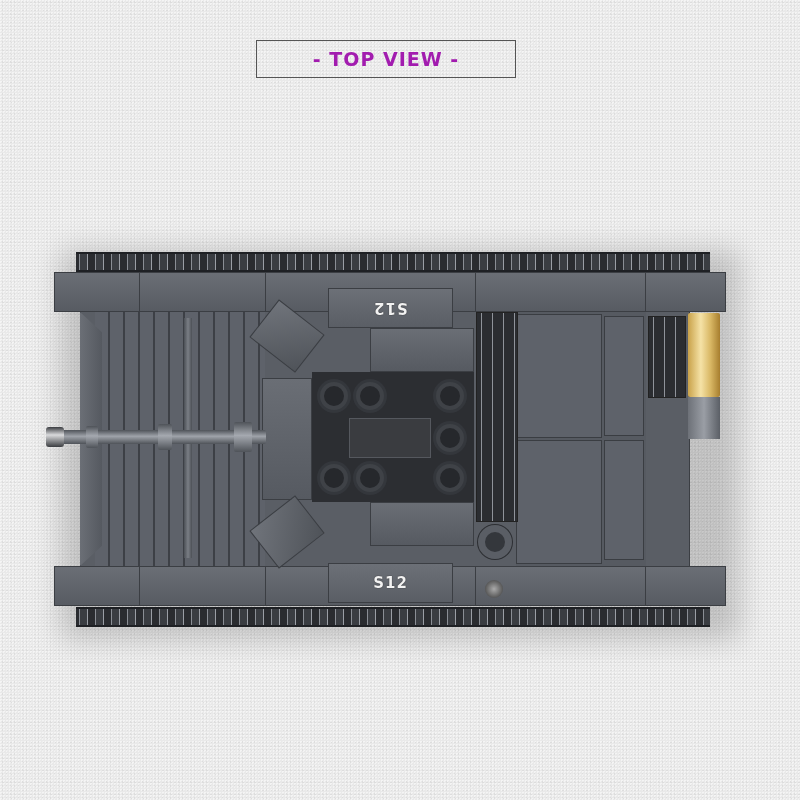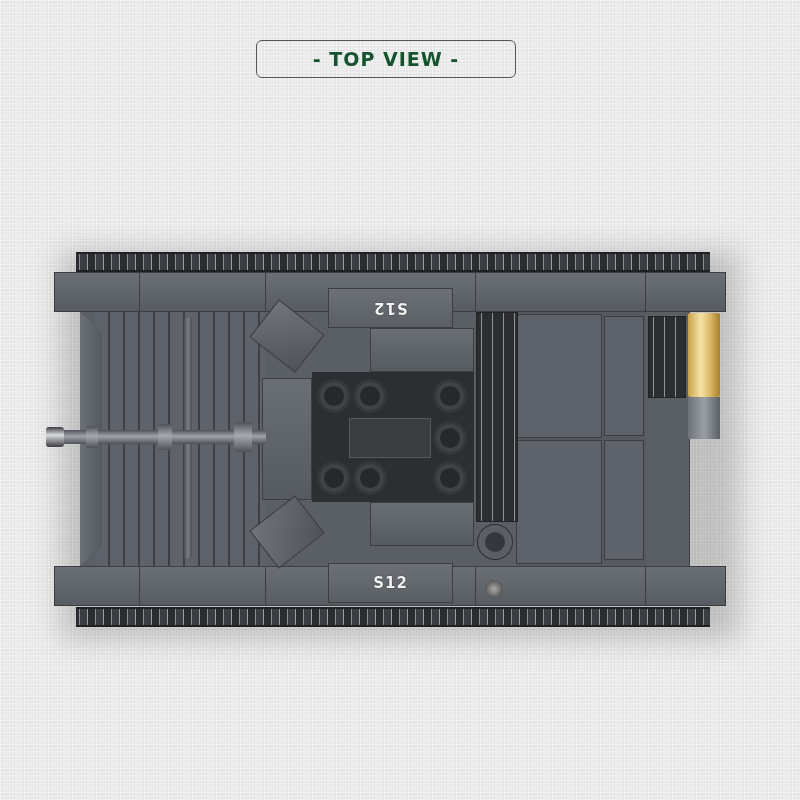--- a/index.html
+++ b/index.html
@@ -8,24 +8,24 @@
     background: #e9e9e9;
     background-image:
       radial-gradient(circle at 20% 30%, rgba(255,255,255,0.5) 0 1px, transparent 1px),
       radial-gradient(circle at 70% 60%, rgba(0,0,0,0.05) 0 1px, transparent 1px);
     background-size: 3px 3px, 4px 4px;
     position: relative;
     font-family: "DejaVu Sans", sans-serif;
   }
   .label-box {
     position: absolute; left: 256px; top: 40px; width: 260px; height: 38px;
-    border: 1.5px solid #555; border-radius: 6px;
+    border: 1.5px solid #555; border-radius: 0;
     display: flex; align-items: center; justify-content: center;
     font-family: "DejaVu Sans", sans-serif; font-weight: bold;
-    font-size: 19px; letter-spacing: 1px; color: #14532d;
+    font-size: 19px; letter-spacing: 1px; color: #a21caf;
   }
   .shadow {
     position: absolute; left: 60px; top: 250px; width: 680px; height: 390px;
     background: rgba(0,0,0,0.18); filter: blur(14px); border-radius: 10px;
   }
   .track {
     position: absolute; left: 76px; width: 634px; height: 20px;
     background:
       repeating-linear-gradient(90deg, #2a2c30 0 3px, #8a8e95 3px 4px, #3a3d42 4px 11px, #9a9ea5 11px 12px, #2a2c30 12px 16px);
     border-top: 2px solid #1e2024; border-bottom: 2px solid #1e2024;

